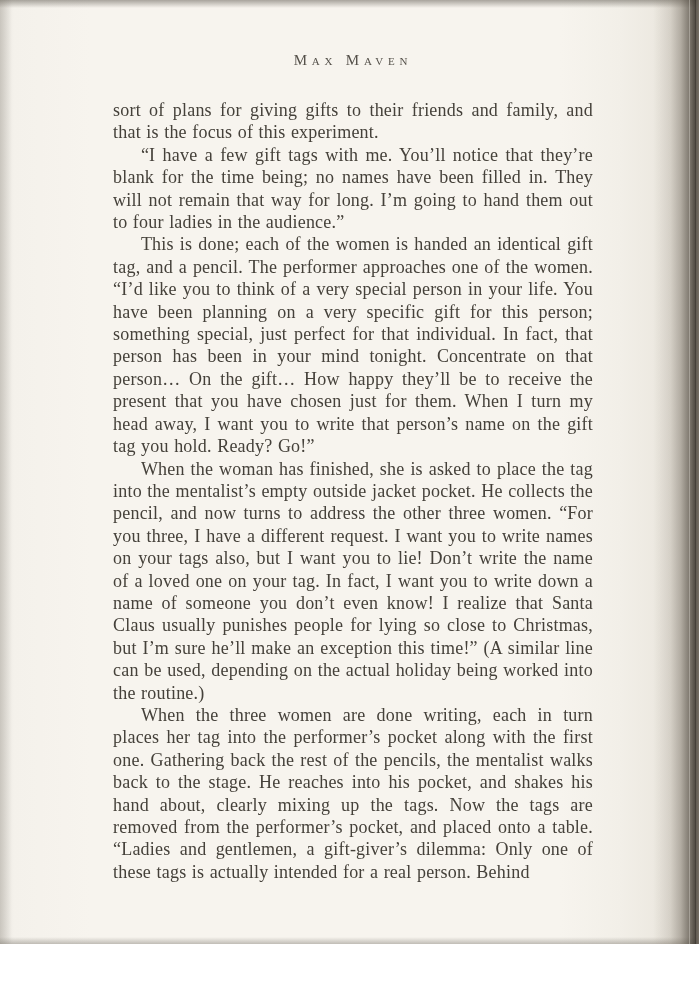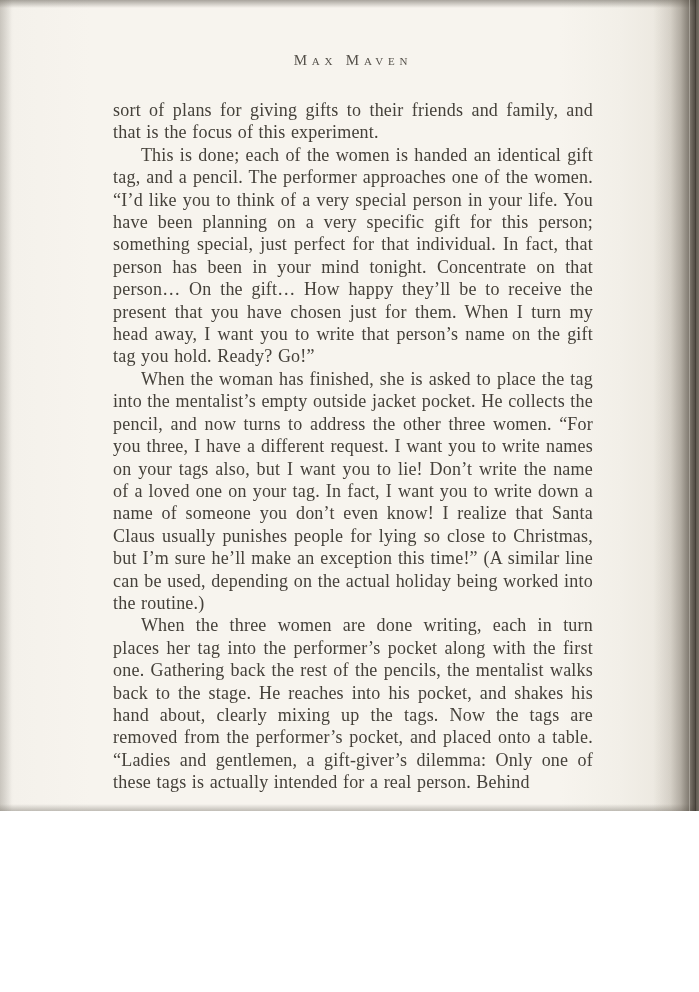--- a/index.html
+++ b/index.html
@@ -3,21 +3,21 @@
 <meta charset="utf-8">
 <style>
   html, body {
     margin: 0;
     padding: 0;
     background: #ffffff;
   }
   .scan {
     position: relative;
     width: 699px;
-    height: 811px;
+    height: 944px;
     background:
       linear-gradient(to right,
         #e8e5df 0px,
         #f4f1eb 14px,
         #f7f4ee 90px,
         #f7f4ee 560px,
         #f2efe8 620px,
         #ece8e0 660px,
         #e2ddd4 699px);
     overflow: hidden;
@@ -101,20 +101,21 @@
   }
 </style>
 </head>
 <body>
 
 <div class="scan">
   <div class="page-inner">
     <div class="running-head">Max Maven</div>
     <div class="body-text">
       <p>sort of plans for giving gifts to their friends and family, and that is the focus of this experiment.</p>
+      <p class="indent">“I have a few gift tags with me. You’ll notice that they’re blank for the time being; no names have been filled in. They will not remain that way for long. I’m going to hand them out to four ladies in the audience.”</p>
       <p class="indent">This is done; each of the women is handed an identical gift tag, and a pencil. The performer approaches one of the women. “I’d like you to think of a very special person in your life. You have been planning on a very specific gift for this person; something special, just perfect for that individual. In fact, that person has been in your mind tonight. Concentrate on that person… On the gift… How happy they’ll be to receive the present that you have chosen just for them. When I turn my head away, I want you to write that person’s name on the gift tag you hold. Ready? Go!”</p>
       <p class="indent">When the woman has finished, she is asked to place the tag into the mentalist’s empty outside jacket pocket. He collects the pencil, and now turns to address the other three women. “For you three, I have a different request. I want you to write names on your tags also, but I want you to lie! Don’t write the name of a loved one on your tag. In fact, I want you to write down a name of someone you don’t even know! I realize that Santa Claus usually punishes people for lying so close to Christmas, but I’m sure he’ll make an exception this time!” (A similar line can be used, depending on the actual holiday being worked into the routine.)</p>
       <p class="indent">When the three women are done writing, each in turn places her tag into the performer’s pocket along with the first one. Gathering back the rest of the pencils, the mentalist walks back to the stage. He reaches into his pocket, and shakes his hand about, clearly mixing up the tags. Now the tags are removed from the performer’s pocket, and placed onto a table. “Ladies and gentlemen, a gift-giver’s dilemma: Only one of these tags is actually intended for a real person. Behind</p>
     </div>
   </div>
 
   <div class="edge-top"></div>
   <div class="edge-bottom"></div>
   <div class="edge-left"></div>
   <div class="edge-right"></div>

